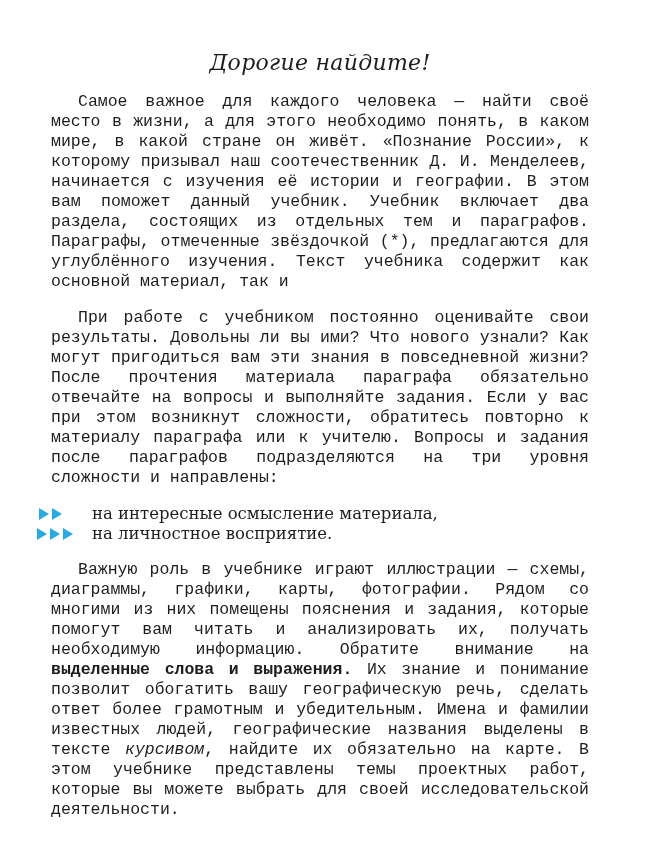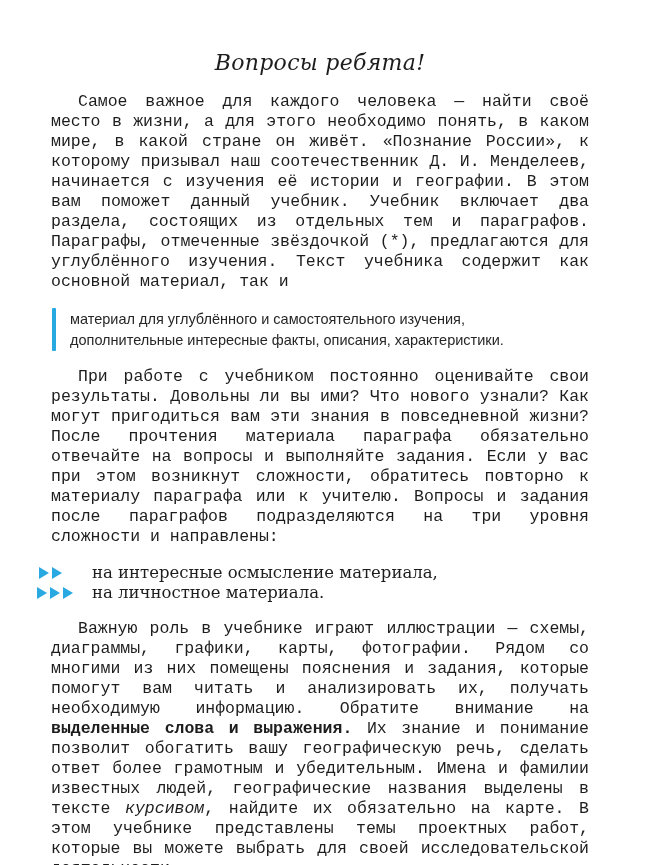--- a/index.html
+++ b/index.html
@@ -92,48 +92,41 @@
     line-height: 22px;
     text-align: center;
     margin: 9px 0 0 0;
   }
 </style>
 </head>
 <body>
 
 <div class="page">
 
-  <h1 class="title">Вопросы ребята!</h1>
+  <h1 class="title">Дорогие найдите!</h1>
 
   <p class="body-par">Самое важное для каждого человека — найти своё место в жизни, а для этого необходимо понять, в каком мире, в какой стране он живёт. «Познание России», к которому призывал наш соотечественник Д. И. Менделеев, начинается с изучения её истории и географии. В этом вам поможет данный учебник. Учебник включает два раздела, состоящих из отдельных тем и параграфов. Параграфы, отмеченные звёздочкой (*), предлагаются для углублённого изучения. Текст учебника содержит как основной материал, так и</p>
 
-  <div class="inset">
-    <div class="inset-bar"></div>
-    <div class="inset-text">
-      <div>материал для углублённого и самостоятельного изучения,</div>
-      <div>дополнительные интересные факты, описания, характеристики.</div>
-    </div>
-  </div>
 
   <p class="body-par">При работе с учебником постоянно оценивайте свои результаты. Довольны ли вы ими? Что нового узнали? Как могут пригодиться вам эти знания в повседневной жизни? После прочтения материала параграфа обязательно отвечайте на вопросы и выполняйте задания. Если у вас при этом возникнут сложности, обратитесь повторно к материалу параграфа или к учителю. Вопросы и задания после параграфов подразделяются на три уровня сложности и направлены:</p>
 
   <div class="bullets" id="bullets">
       <div class="bullet-row">
         <span class="markers lvl-2">
           <span class="tri"></span>
           <span class="tri"></span>
         </span>
         <span class="btext">на интересные осмысление материала,</span>
       </div>
       <div class="bullet-row">
         <span class="markers lvl-3">
           <span class="tri"></span>
           <span class="tri"></span>
           <span class="tri"></span>
         </span>
-        <span class="btext">на личностное материала.</span>
+        <span class="btext">на личностное восприятие.</span>
       </div>
     </div>
 
   <p class="body-par" id="illustrations-par"><span>Важную роль в учебнике играют иллюстрации — схемы, диаграммы, графики, карты, фотографии. Рядом со многими из них помещены пояснения и задания, которые помогут вам читать и анализировать их, получать необходимую информацию. Обратите внимание на </span><b>выделенные слова и выражения.</b><span> Их знание и понимание позволит обогатить вашу географическую речь, сделать ответ более грамотным и убедительным. Имена и фамилии известных людей, географические названия выделены в тексте </span><i>курсивом</i><span>, найдите их обязательно на карте. В этом учебнике представлены темы проектных работ, которые вы можете выбрать для своей исследовательской деятельности.</span></p>
 
 
 </div>
 
 </body></html>

